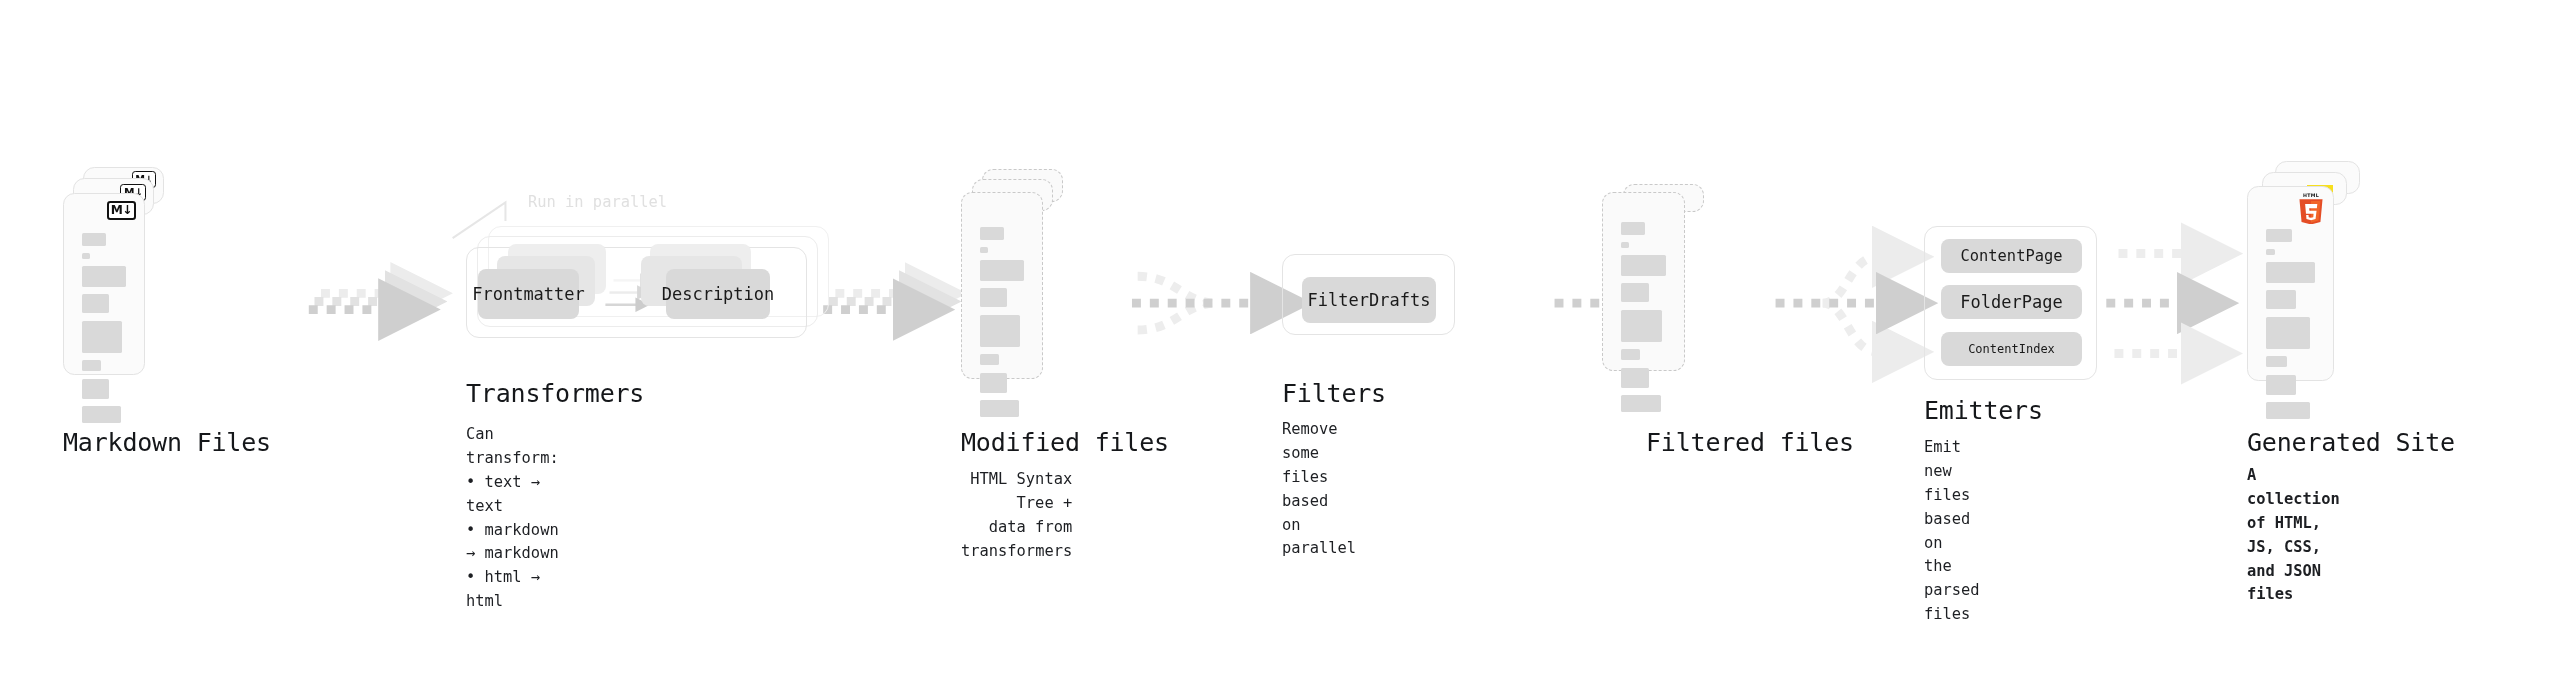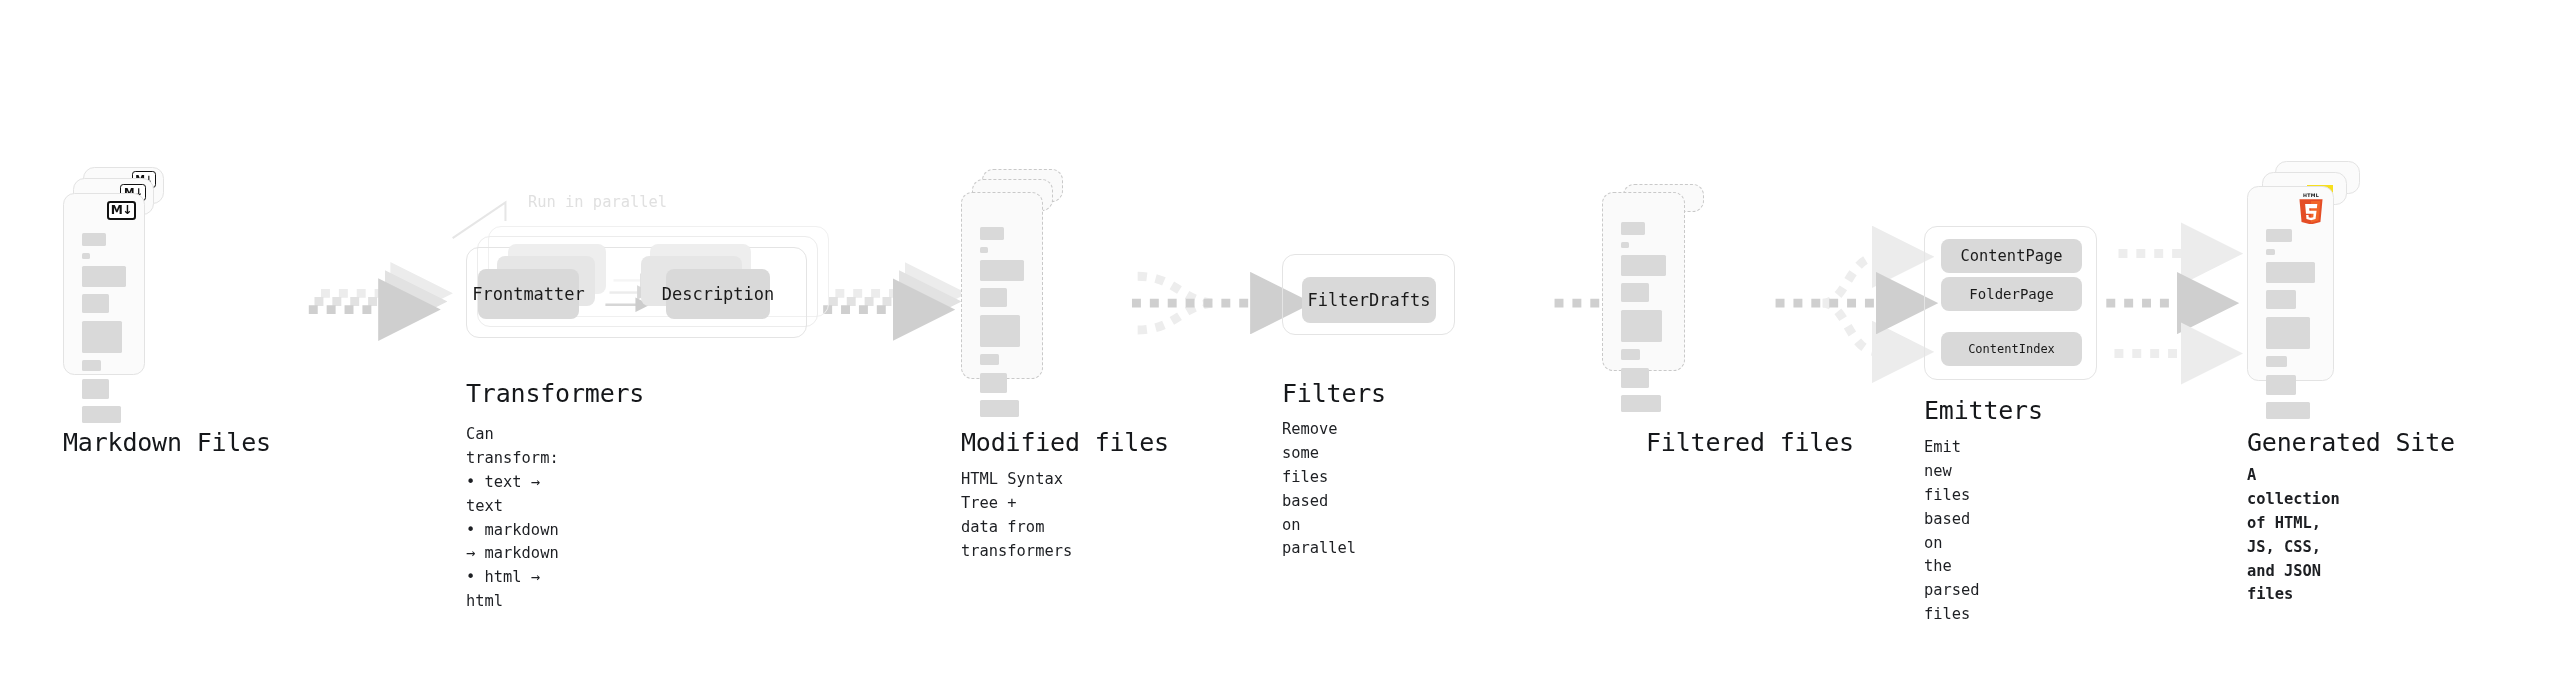--- a/index.html
+++ b/index.html
@@ -276,21 +276,21 @@
           <div class="bar" style="width:100%; height:20.3px; margin-top:4.1px;"></div>
           <div class="bar" style="width:62%; height:19.5px;"></div>
           <div class="bar" style="width:90%; height:32px;"></div>
           <div class="bar" style="width:43%; height:11.4px;"></div>
           <div class="bar" style="width:62%; height:20.3px;"></div>
           <div class="bar" style="width:89%; height:17px;"></div>
         </div>
       </div>
     </div>
     <div class="title" style="left:961px; top:428px;">Modified files</div>
-    <div class="subtitle" style="left:961px; top:468px;">HTML Syntax Tree +
+    <div class="subtitle" style="left:961px; top:468px;text-align:right;">HTML Syntax Tree +
 data from transformers</div>
   </div>
 
   <div class="node">
     <div class="panel" style="left:1282px; top:254px; width:173px; height:81px;"></div>
     <div class="chip" style="left:1302px; top:277px; width:134px; height:46px;">FilterDrafts</div>
     <div class="title" style="left:1282px; top:379px;">Filters</div>
     <div class="subtitle" style="left:1282px; top:418px;">Remove some files based
 on parallel</div>
   </div>
@@ -310,21 +310,21 @@
           <div class="bar" style="width:89%; height:17px;"></div>
         </div>
       </div>
     </div>
     <div class="title" style="left:1602px; top:428px;margin-left:44px;">Filtered files</div>
   </div>
 
   <div class="node">
     <div class="panel" style="left:1924px; top:226px; width:173px; height:154px;"></div>
     <div class="chip" style="left:1941px; top:239px; width:141px; height:34px; font-size:15.4px;">ContentPage</div>
-    <div class="chip" style="left:1941px; top:277px; width:141px; height:34px; font-size:14px;">FolderPage</div>
+    <div class="chip" style="left:1941px; top:285px; width:141px; height:34px; font-size:17px;">FolderPage</div>
     <div class="chip" style="left:1941px; top:332px; width:141px; height:34px; font-size:12px;">ContentIndex</div>
     <div class="title" style="left:1924px; top:396px;">Emitters</div>
     <div class="subtitle" style="left:1924px; top:436px;">Emit new files based on
 the parsed files</div>
   </div>
 
   <div class="node">
     <div class="doc-stack" style="left:2247px; top:161px;">
 
       <div class="doc" style="left:28.4px; top:0px; width:85px; height:32.5px;">

